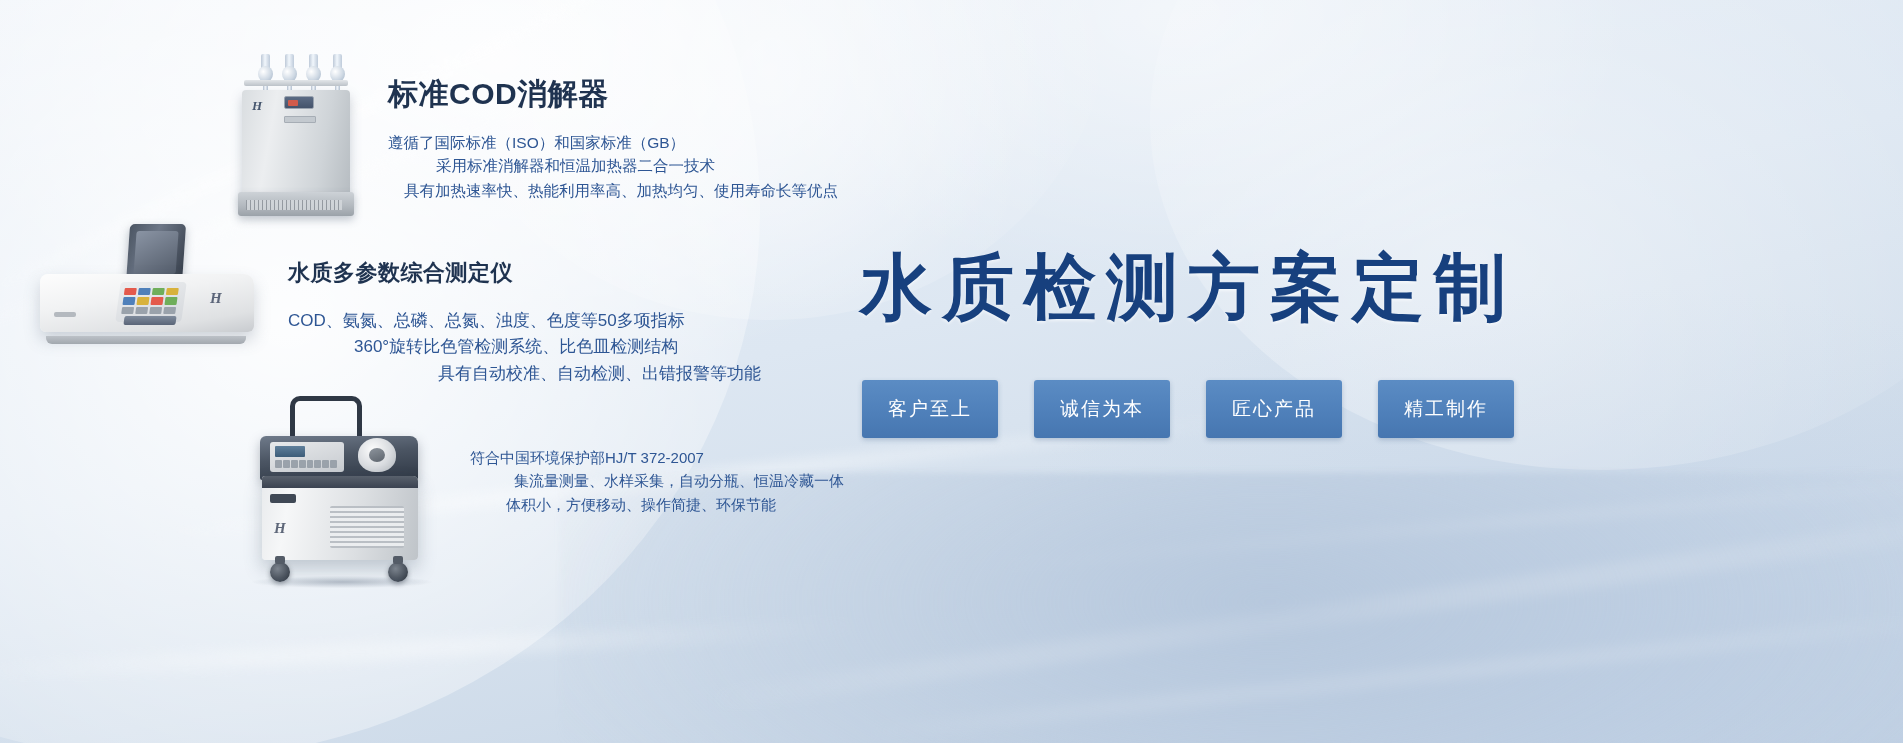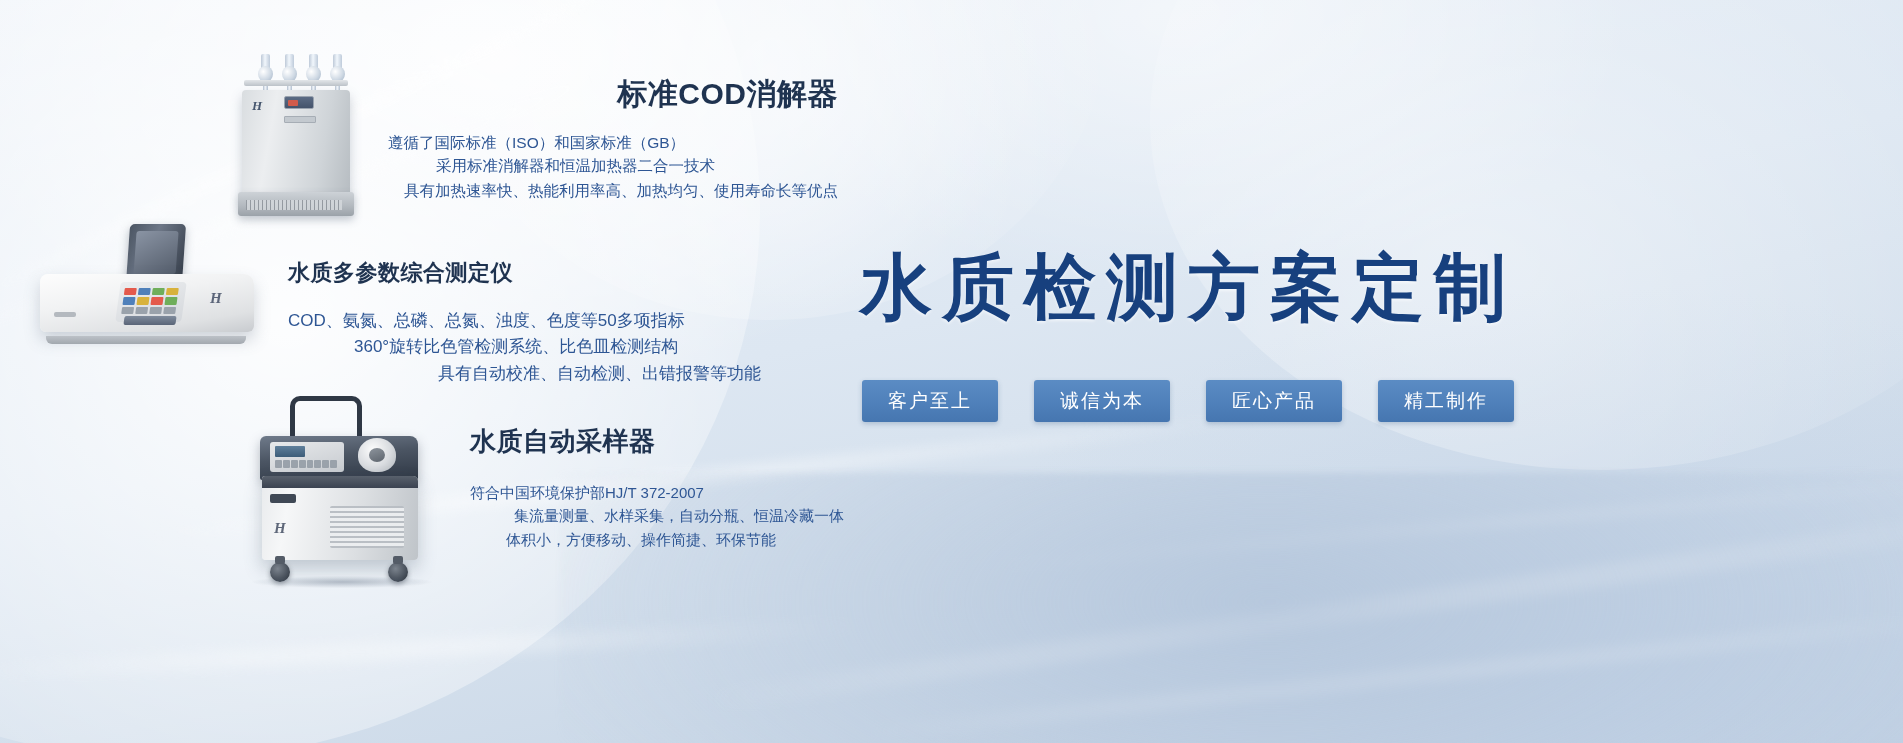--- a/index.html
+++ b/index.html
@@ -65,21 +65,21 @@
   .block-desc {
     color: #2e5694;
     line-height: 1.55;
     white-space: nowrap;
   }
   .block-desc .l2 { padding-left: 40px; }
   .block-desc .l3 { padding-left: 20px; }
 
   
   #blk1 { left: 388px; top: 74px; }
-  #blk1 .block-title { font-size: 30px; text-align: right; }
+  #blk1 .block-title { font-size: 30px; }
   #blk1 .block-desc { font-size: 15.5px; margin-top: 16px; }
   #blk1 .block-desc .l2 { padding-left: 48px; font-family: Liberation Mono, monospace; }
   #blk1 .block-desc .l3 { padding-left: 16px; }
 
   
   #blk2 { left: 288px; top: 258px; }
   #blk2 .block-title { font-size: 22px; }
   #blk2 .block-desc { font-size: 17px; margin-top: 20px; }
   #blk2 .block-desc .l2 { padding-left: 66px; }
   #blk2 .block-desc .l3 { padding-left: 150px; }
@@ -299,21 +299,21 @@
     color: #17407e;
     letter-spacing: 10px;
     white-space: nowrap;
     text-shadow: 0 2px 3px rgba(255,255,255,.55);
   }
   #pills {
     position: absolute; left: 862px; top: 380px;
     display: flex; gap: 36px;
   }
   .pill {
-    min-width: 136px; height: 42px;
+    min-width: 136px; height: 58px;
     display: flex; align-items: center; justify-content: center;
     background: linear-gradient(180deg, #5b8cc4 0%, #4f80ba 55%, #4676b0 100%);
     color: #ffffff;
     font-size: 19px;
     letter-spacing: 2px;
     border-radius: 3px;
     box-shadow: 0 2px 5px rgba(45,78,125,.25);
     padding: 0 14px;
   }
 </style>
@@ -430,21 +430,20 @@
   <div class="block" id="blk2">
     <div class="block-title">水质多参数综合测定仪</div>
     <div class="block-desc">
       <div class="l1">COD、氨氮、总磷、总氮、浊度、色度等50多项指标</div>
       <div class="l2">360°旋转比色管检测系统、比色皿检测结构</div>
       <div class="l3">具有自动校准、自动检测、出错报警等功能</div>
     </div>
   </div>
 
   <div class="block" id="blk3">
-    <div class="block-title">水质自动采样器</div>
     <div class="block-desc">
       <div class="l1">符合中国环境保护部HJ/T 372-2007</div>
       <div class="l2">集流量测量、水样采集，自动分瓶、恒温冷藏一体</div>
       <div class="l3">体积小，方便移动、操作简捷、环保节能</div>
     </div>
   </div>
 
   <div id="headline">水质检测方案定制</div>
 
   <div id="pills">

